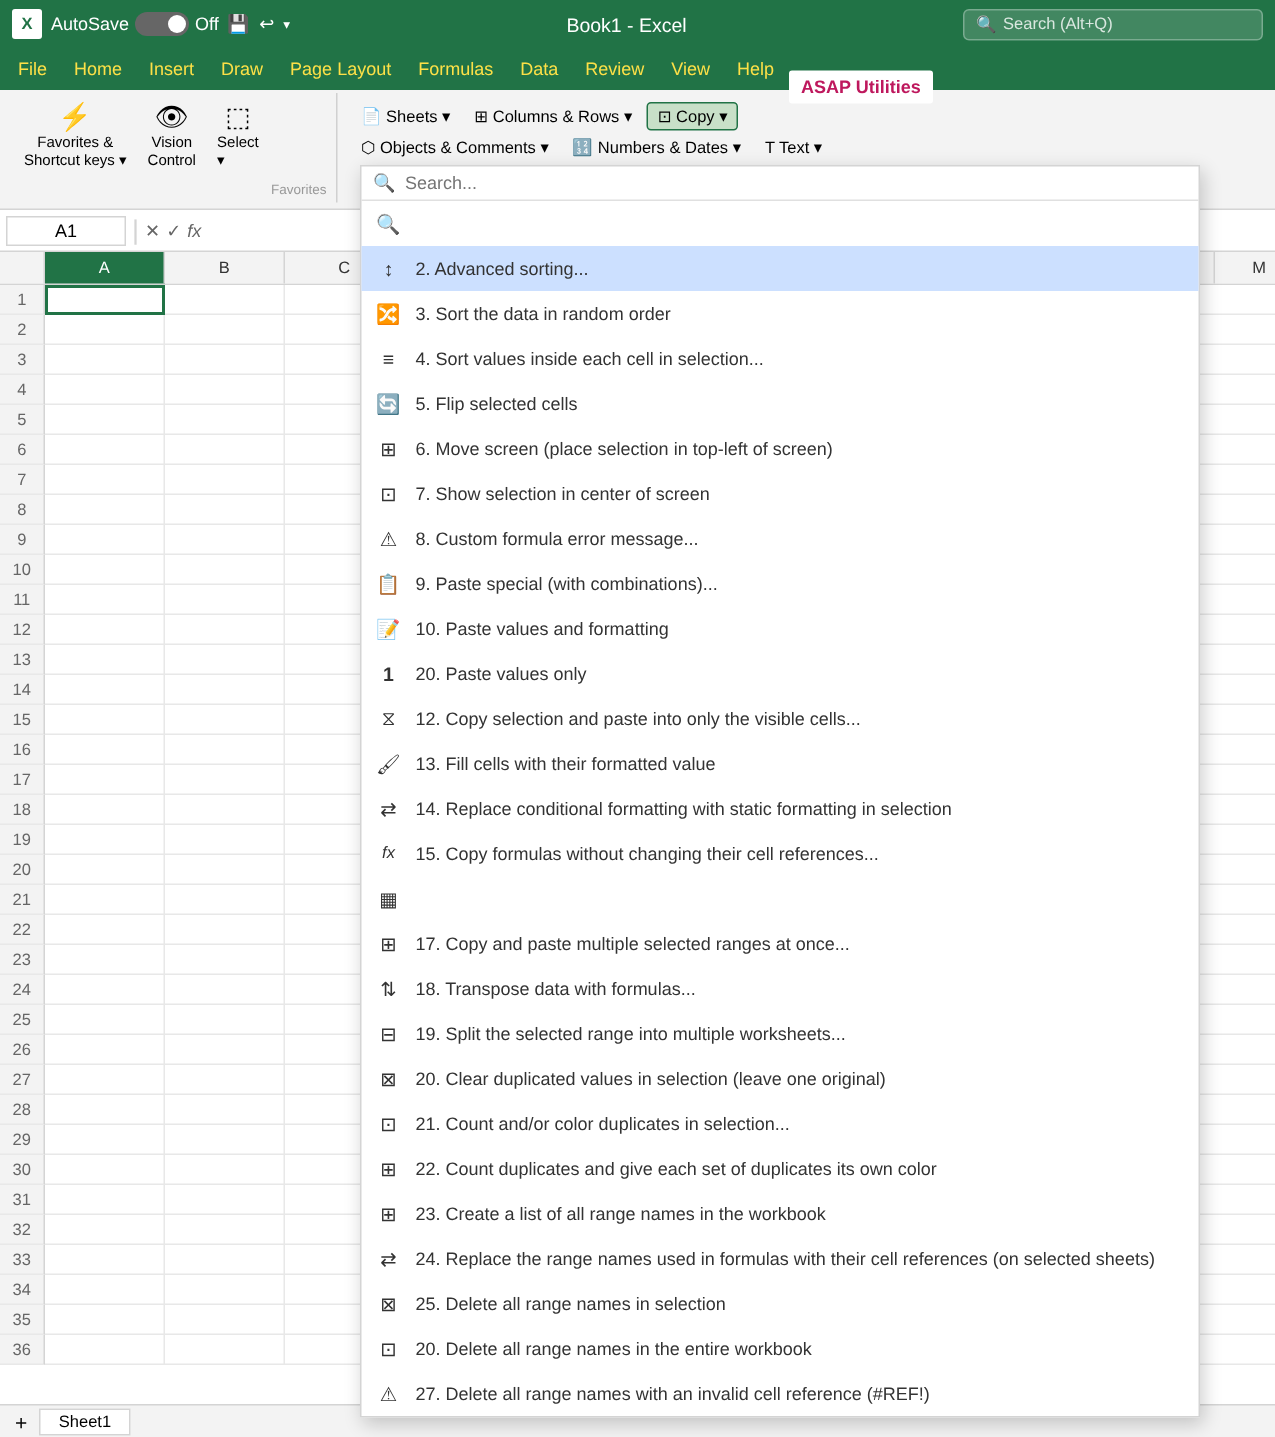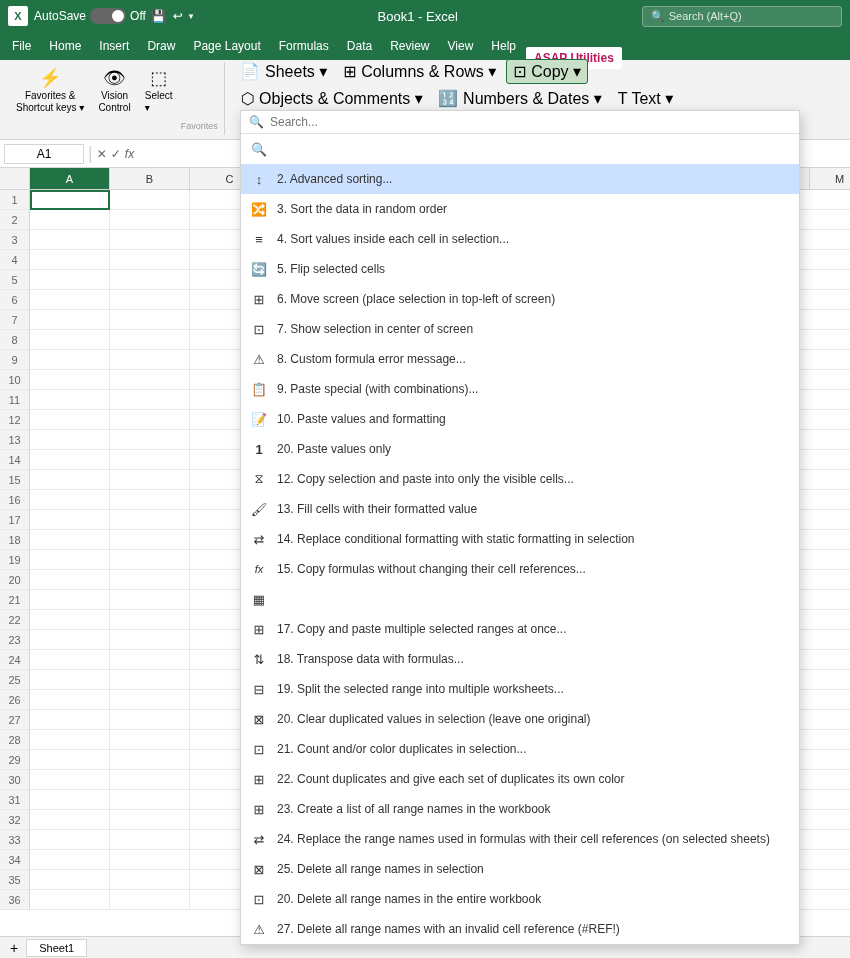--- a/index.html
+++ b/index.html
@@ -32,21 +32,21 @@
       display: flex;
       align-items: center;
       padding: 0 4px;
       gap: 2px;
     }
     .menu-item {
       padding: 4px 8px;
       font-size: 12px;
       cursor: pointer;
       border-radius: 2px;
-      color: #ffffff;
+      color: #fde047;
     }
     .menu-item.active-menu { background: white; color: #be185d; font-weight: 600; margin-top: 23px; }
 
     
     .ribbon {
       background: #f3f3f3;
       border-bottom: 1px solid #d4d4d4;
       padding: 2px 4px 4px 4px;
       display: flex;
       align-items: stretch;
@@ -74,21 +74,21 @@
       min-width: 40px;
     }
     .ribbon-icon { width: 24px; height: 24px; display: flex; align-items: center; justify-content: center; font-size: 18px; }
     .ribbon-btn-small {
       display: flex;
       align-items: center;
       gap: 3px;
       padding: 2px 6px;
       cursor: pointer;
       border-radius: 3px;
-      font-size: 16px;
+      font-size: 11px;
       white-space: nowrap;
     }
     .ribbon-btn-active {
       background: #c8e0c8;
       border: 1px solid #217346;
     }
 
     
     .formula-bar {
       display: flex;

